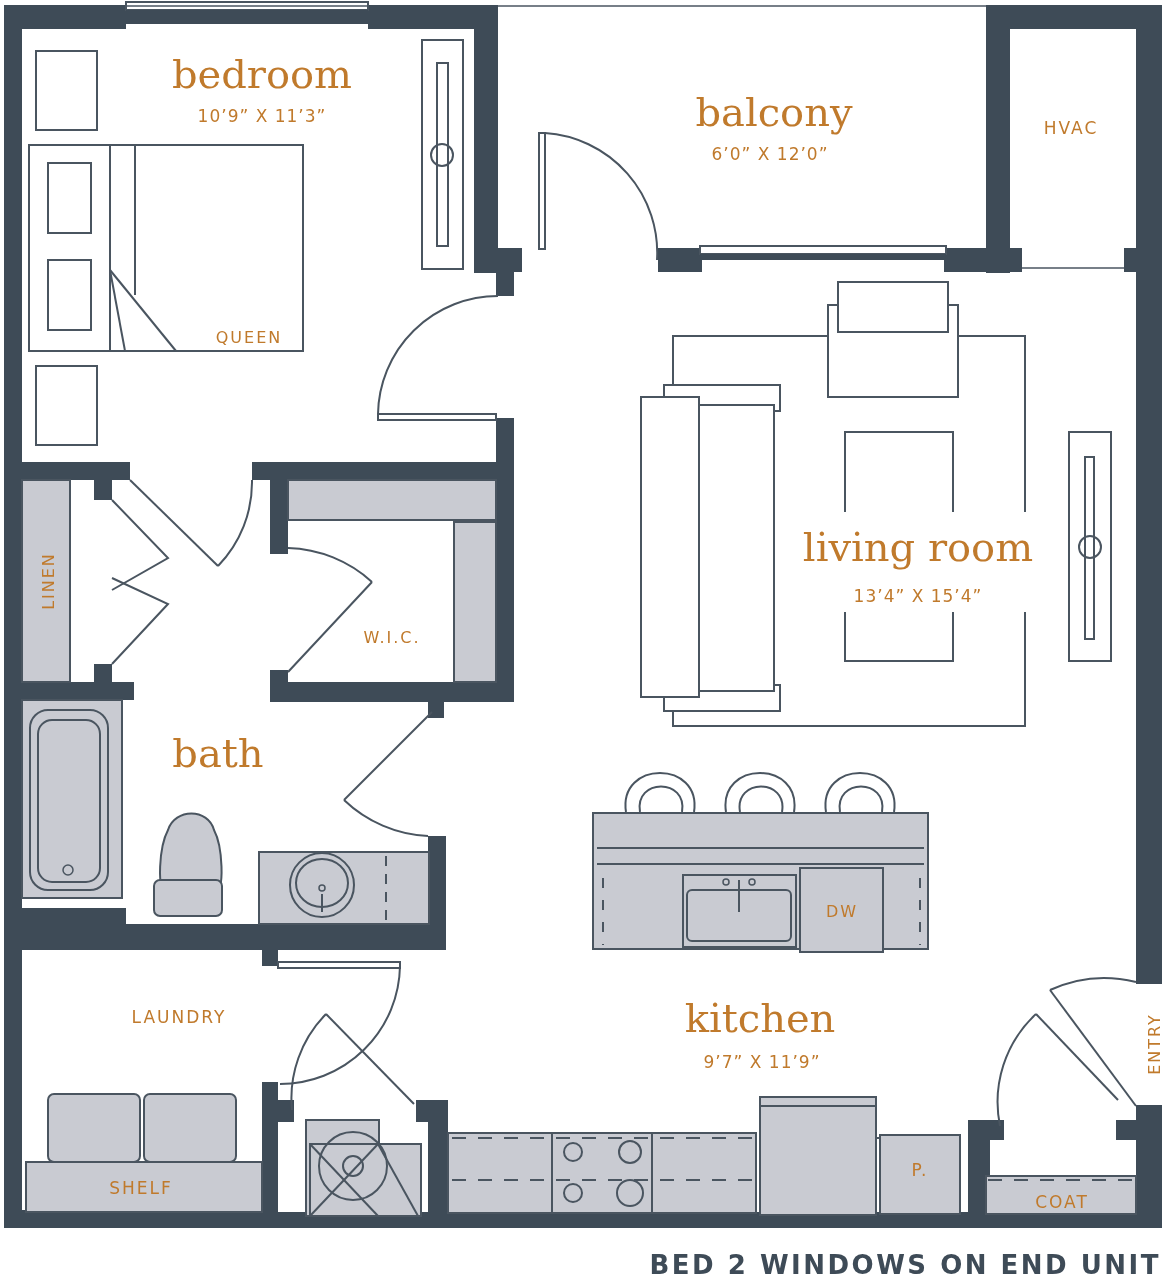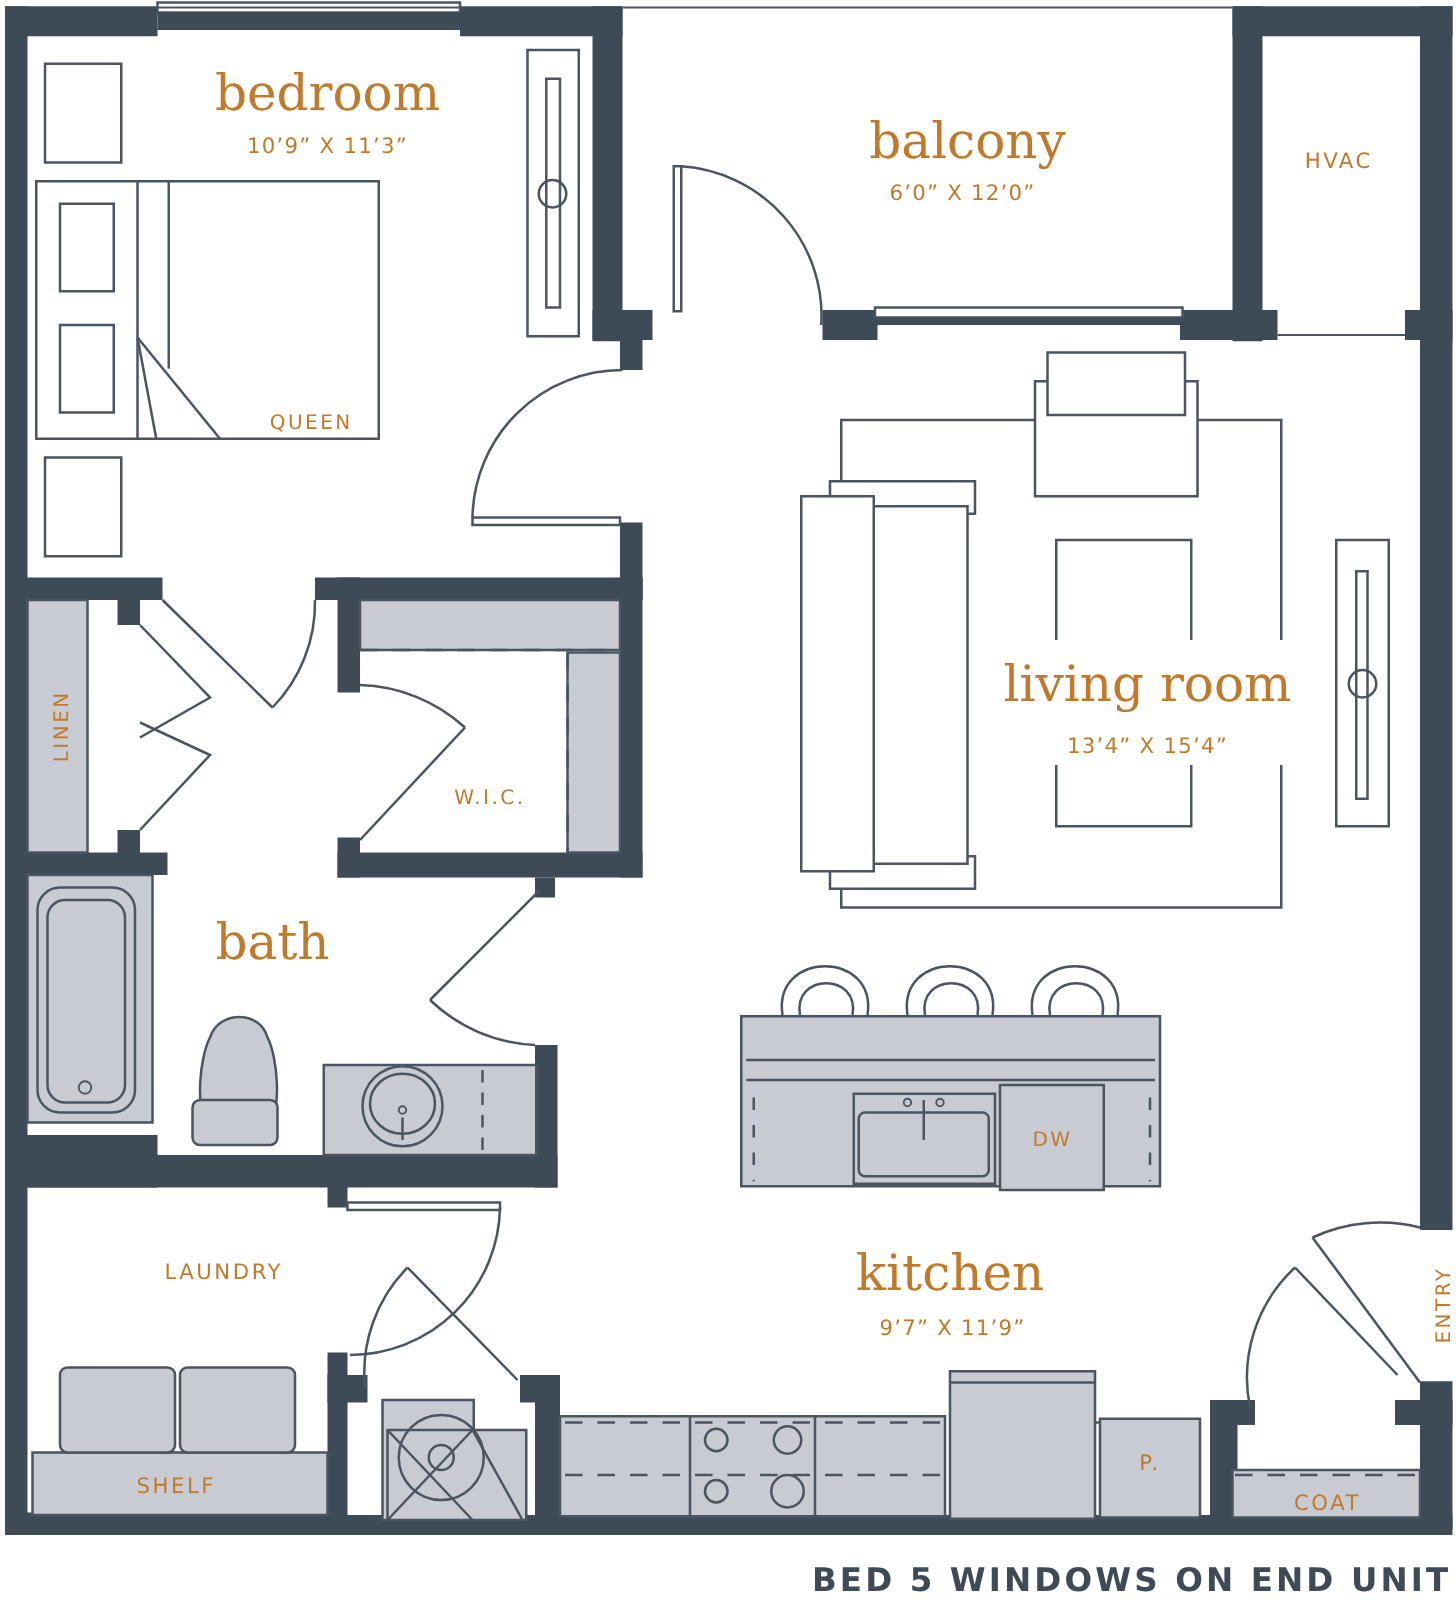--- a/index.html
+++ b/index.html
@@ -254,13 +254,13 @@
     <text class="room-dim" x="762" y="1068" font-size="17" text-anchor="middle">9’7” X 11’9”</text>
 
     <text class="label" x="179" y="1023" font-size="17" text-anchor="middle">LAUNDRY</text>
     <text class="label" x="141" y="1194" font-size="17" text-anchor="middle">SHELF</text>
     <text class="label" x="920" y="1176" font-size="17" text-anchor="middle">P.</text>
     <text class="label" x="1062" y="1208" font-size="17" text-anchor="middle">COAT</text>
     <text class="label" x="1160" y="1044" font-size="16" text-anchor="middle" transform="rotate(-90 1160 1044)">ENTRY</text>
   </g>
 </svg>
 
-<div class="footer">BED 5 WINDOWS ON END UNIT</div>
+<div class="footer">BED 2 WINDOWS ON END UNIT</div>
 
 </body></html>

